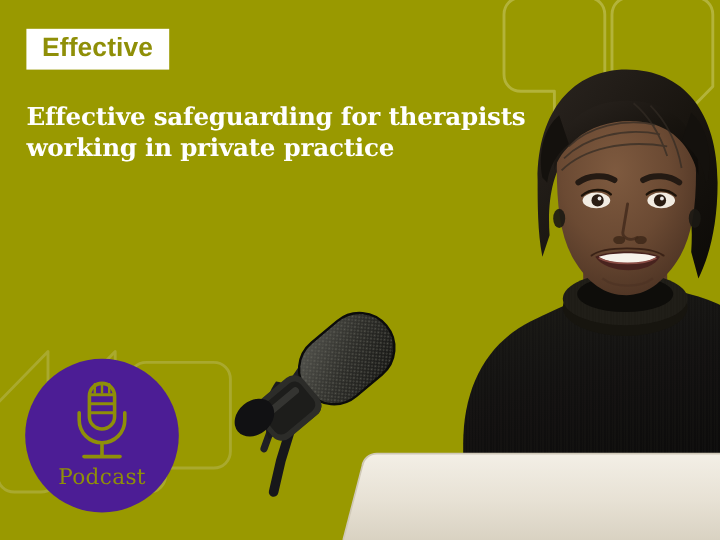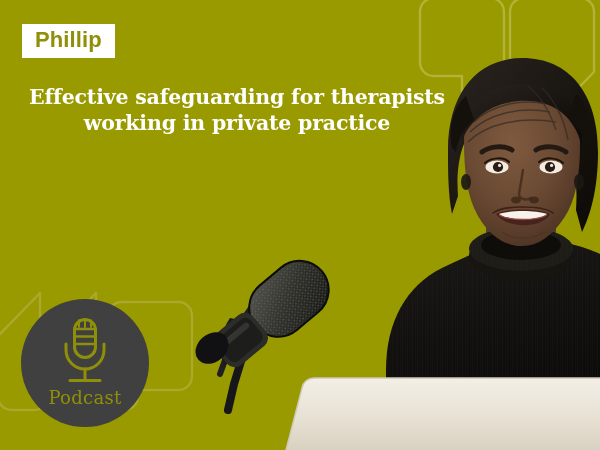--- a/index.html
+++ b/index.html
@@ -51,21 +51,20 @@
     left: 22px;
     top: 84px;
     width: 430px;
     color: #ffffff;
     font-family: "DejaVu Serif", "Liberation Serif", serif;
     font-size: 20.5px;
     font-weight: 700;
     line-height: 26px;
     letter-spacing: -0.2px;
     white-space: pre-line;
-    text-align: center;
   }
 
   
   #presenter {
     position: absolute;
     left: 22px;
     top: 192px;
     color: #ffffff;
     font-family: "Liberation Sans", sans-serif;
     font-size: 22px;
@@ -86,21 +85,21 @@
   }
 
   
   #podcast-badge {
     position: absolute;
     left: 21px;
     top: 299px;
     width: 128px;
     height: 128px;
     border-radius: 50%;
-    background: #404040;
+    background: #4c1d95;
     box-sizing: border-box;
   }
   #podcast-badge .mic-wrap {
     position: absolute;
     left: 0; right: 0;
     top: 17px;
     display: flex;
     justify-content: center;
   }
   #podcast-badge .podcast-label {
@@ -262,21 +261,21 @@
         <ellipse cx="22" cy="348" rx="18" ry="14" transform="rotate(-40 22 348)" fill="#111113"></ellipse>
       </g>
 
       <path d="M96 450 L112 388 C113 382 118 378 124 378 L410 378 L410 450 Z" fill="url(#laptopGrad)"></path>
       <path d="M112 388 C113 382 118 378 124 378 L410 378" stroke="#cfc8b7" stroke-width="1.6" fill="none"></path>
       <path d="M96 450 L112 388" stroke="#cfc8b7" stroke-width="1.4" fill="none"></path>
     </svg>
   </div>
 
   <div id="insights-badge">
-    <span class="label">Phillip</span>
+    <span class="label">Effective</span>
   </div>
 
   <div id="headline">Effective safeguarding for therapists
 working in private practice</div>
 
 
   <div id="podcast-badge">
     <div class="mic-wrap">
       <svg width="56" height="68" viewBox="0 0 56 68" fill="none" aria-hidden="true">
 

